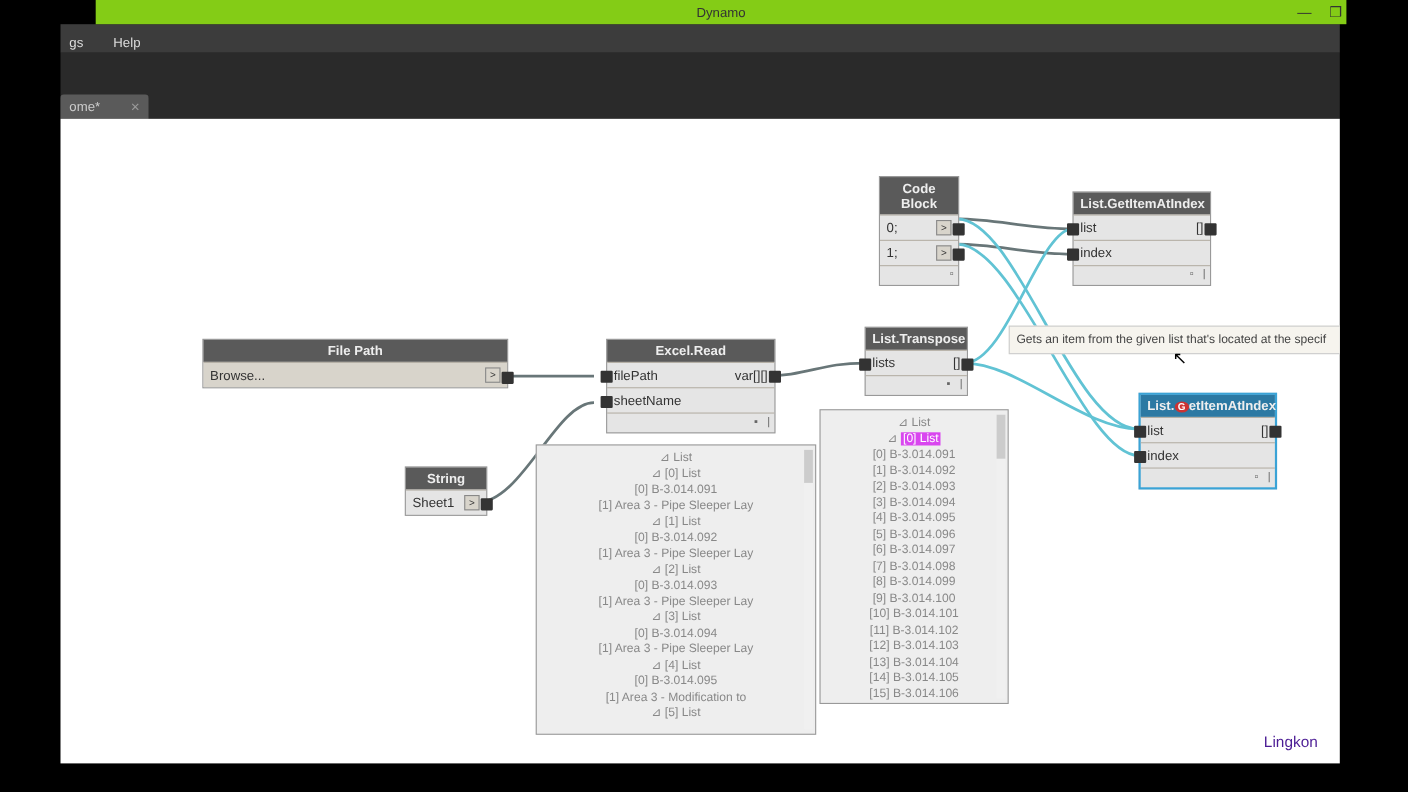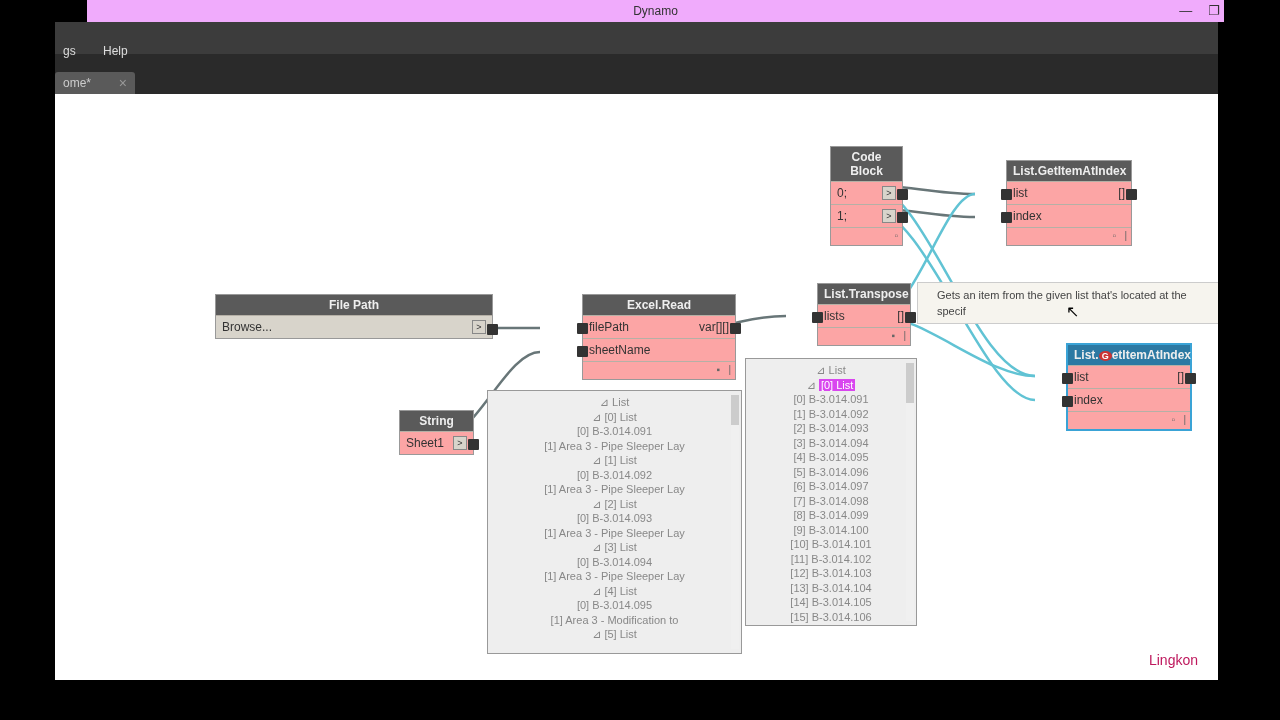--- a/index.html
+++ b/index.html
@@ -1,38 +1,38 @@
 <!DOCTYPE html>
 <html><head>
 <meta charset="utf-8">
 <style>
 * { margin: 0; padding: 0; box-sizing: border-box; font-family: "Segoe UI", Arial, sans-serif; }
 body { background: #000; width: 1280px; height: 720px; overflow: hidden; position: relative; }
-.titlebar { background: #f0abfc; height: 22px; text-align: center; font-size: 12px; color: #333; line-height: 22px; position: relative; margin-left: 87px; margin-right: 56px; }
+.titlebar { background: #84cc16; height: 22px; text-align: center; font-size: 12px; color: #333; line-height: 22px; position: relative; margin-left: 87px; margin-right: 56px; }
 .titlebar .ctrls { position: absolute; right: 4px; top: 0; display: flex; gap: 16px; font-size: 13px; }
-.menubar { background: #3c3c3c; height: 26px; color: #ddd; font-size: 12px; padding: 16px 8px; line-height: 26px; margin-left: 55px; margin-right: 62px; }
+.menubar { background: #3c3c3c; height: 26px; color: #ddd; font-size: 12px; padding: 4px 8px; line-height: 26px; margin-left: 55px; margin-right: 62px; }
 .menubar span { margin-right: 24px; cursor: default; }
-.tabbar { background: #2a2a2a; height: 40px; margin-left: 55px; margin-right: 62px; display: flex; align-items: flex-end; }
+.tabbar { background: #2a2a2a; height: 60px; margin-left: 55px; margin-right: 62px; display: flex; align-items: flex-end; }
 .tab { background: #5a5a5a; color: #ccc; font-size: 12px; padding: 4px 44px 4px 8px; position: relative; display: flex; align-items: center; border-radius: 3px 3px 0 0; }
 .tab .close { position: absolute; right: 8px; color: #999; font-size: 14px; }
 .canvas { background: #fff; position: relative; margin-left: 55px; margin-right: 62px; height: 586px; overflow: hidden; }
-.node { position: absolute; background: #fca5a5; border: 1px solid #999; font-size: 12px; color: #333; margin-left: 31px; }
+.node { position: absolute; background: #e5e5e5; border: 1px solid #999; font-size: 12px; color: #333; }
 .node-title { background: #5a5a5a; color: #eee; text-align: center; padding: 3px 6px; font-size: 12px; font-weight: 600; }
 .node-title.sel { background: #2c79a3; }
 .node-row { display: flex; align-items: center; justify-content: space-between; padding: 4px 6px; border-top: 1px solid #b5b0a6; position: relative; }
 .node-footer { height: 18px; border-top: 1px solid #b5b0a6; text-align: right; padding: 2px 4px; font-size: 10px; color: #666; }
 .port-out { position: absolute; right: -6px; width: 11px; height: 11px; background: #333; border-radius: 1px; }
 .port-in { position: absolute; left: -6px; width: 11px; height: 11px; background: #333; border-radius: 1px; }
 .chevron { display: inline-block; width: 14px; height: 14px; border: 1px solid #888; text-align: center; font-size: 9px; line-height: 12px; background: #d8d4cb; margin-left: 4px; }
 .preview { position: absolute; background: #eee; border: 1px solid #999; font-family: Consolas, monospace; font-size: 11px; color: #888; padding: 4px 6px; overflow: hidden; }
 .preview .ln { white-space: nowrap; line-height: 14.5px; text-align: center; }
 .preview .hl { background: #d946ef; color: #fff; padding: 0 2px; }
-.tooltip { position: absolute; background: #f6f4ee; border: 1px solid #ccc; color: #444; font-size: 11px; padding: 4px 19px; line-height: 16px; }
+.tooltip { position: absolute; background: #f6f4ee; border: 1px solid #ccc; color: #444; font-size: 11px; padding: 4px 6px; line-height: 16px; }
 .cursor { position: absolute; font-size: 16px; color: #000; pointer-events: none; }
-.watermark { position: absolute; right: 20px; bottom: 12px; color: #be185d; font-size: 14px; }
+.watermark { position: absolute; right: 20px; bottom: 12px; color: #4c1d95; font-size: 14px; }
 .scrollbar { position: absolute; right: 2px; top: 4px; width: 8px; bottom: 4px; background: #f0f0f0; }
 .thumb { background: #ccc; width: 100%; }
 svg.wires { position: absolute; left: 0; top: 0; width: 100%; height: 100%; pointer-events: none; }
 .wires path { fill: none; stroke: #687678; stroke-width: 2.5; }
 .wires path.hl { stroke: #61c3d4; }
 </style>
 </head>
 <body>
 
 <div class="titlebar">

